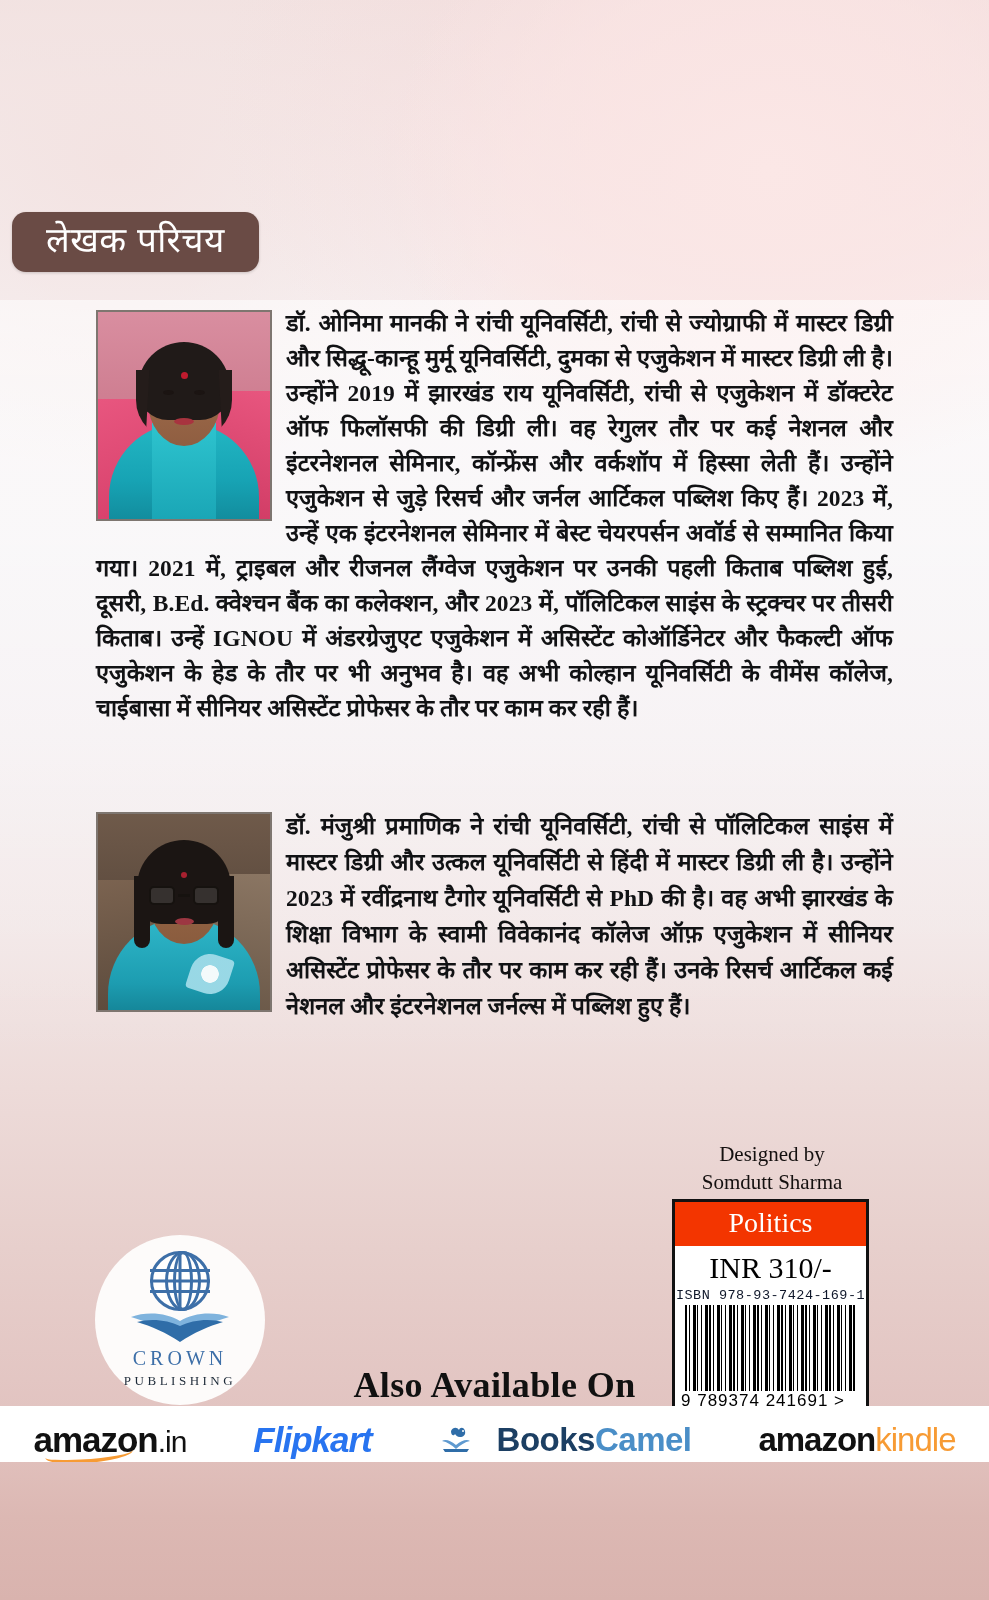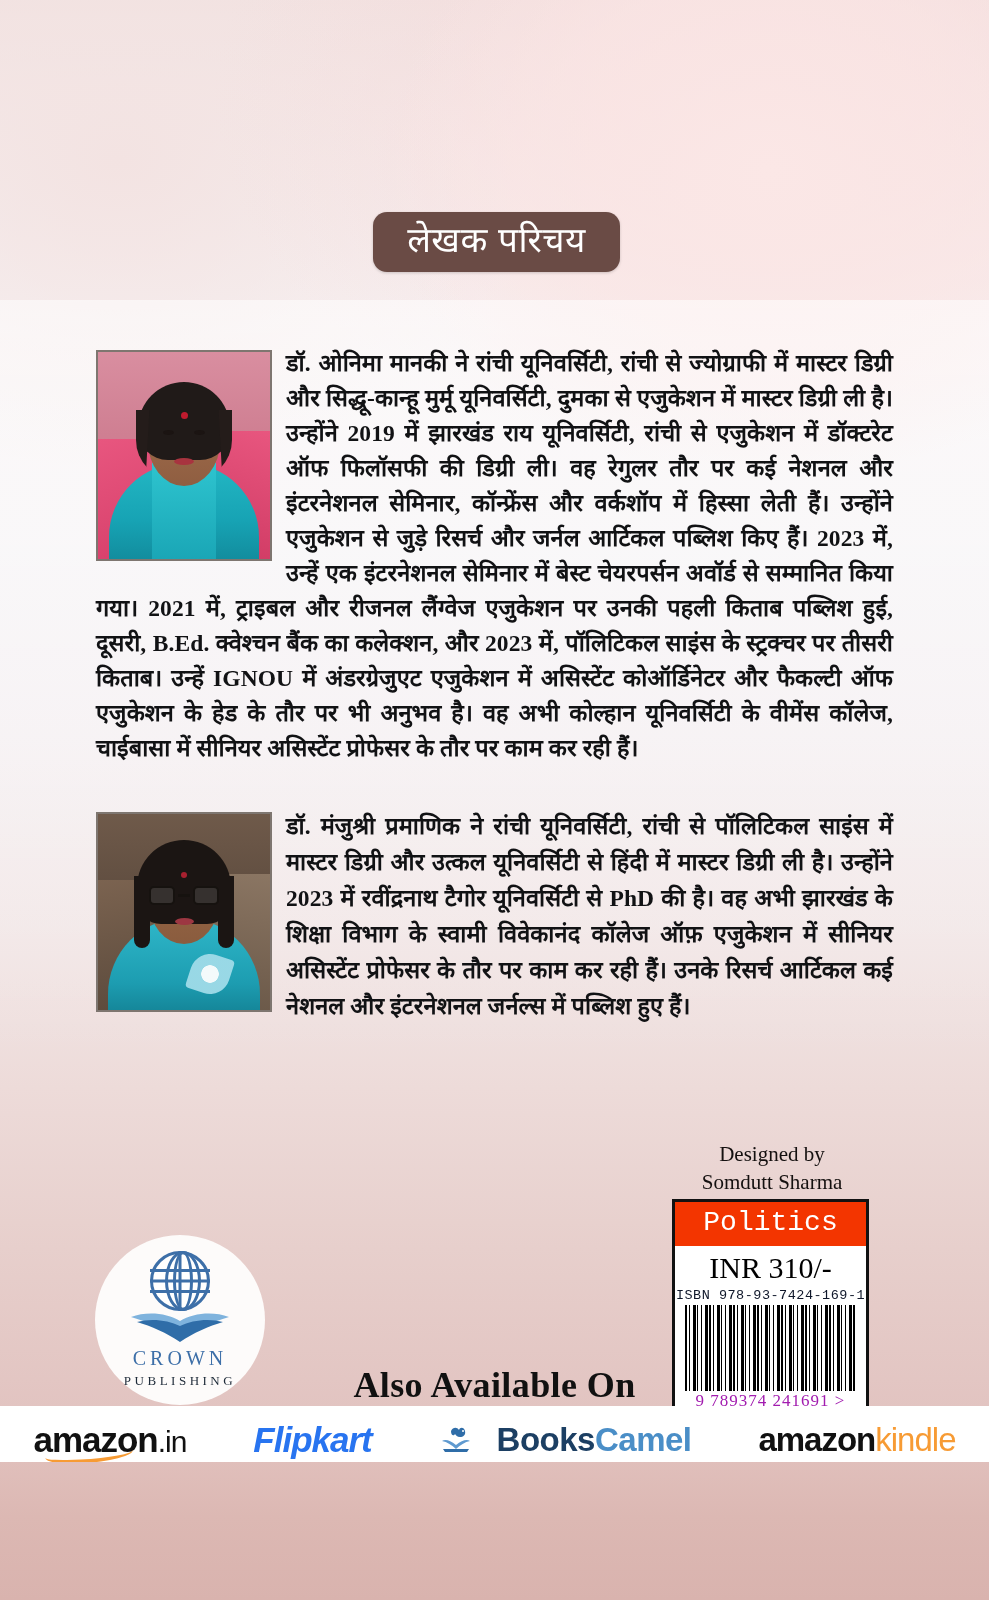--- a/index.html
+++ b/index.html
@@ -43,22 +43,21 @@
     position: absolute;
     left: 0; top: 300px; right: 0; height: 760px;
     background: linear-gradient(180deg, rgba(255,255,255,0.55), rgba(255,255,255,0.25) 60%, rgba(255,255,255,0) 100%);
     pointer-events: none;
   }
 
   
   .heading-wrap {
     position: absolute;
     top: 212px;
-    left: 4px; right: 0;
-    text-align: center;
+    left: 12px; right: 0;
   }
   .heading-badge {
     display: inline-block;
     background: #6a4b45;
     color: #ffffff;
     border-radius: 14px;
     padding: 8px 34px 12px 34px;
     font-size: 35px;
     line-height: 1.15;
     letter-spacing: 0.5px;
@@ -67,21 +66,21 @@
     box-shadow: 0 1px 3px rgba(0,0,0,0.18);
   }
 
   
   .bio {
     position: absolute;
     left: 96px;
     right: 96px;
     color: #111214;
   }
-  .bio-1 { top: 306px; margin-top: 40px; }
+  .bio-1 { top: 306px; }
   .bio-2 { top: 808px; }
 
   .photo {
     float: left;
     width: 176px;
     height: 211px;
     margin: 4px 14px 6px 0;
     border: 2px solid #7e7670;
     box-sizing: border-box;
     overflow: hidden;
@@ -184,21 +183,21 @@
     border: 3px solid #111111;
     box-sizing: border-box;
   }
   .genre-band {
     background: #f33500;
     color: #ffffff;
     text-align: center;
     font-size: 28px;
     line-height: 1.25;
     padding: 3px 0 6px 0;
-    font-family: Liberation Mono, monospace;
+    font-family: Liberation Serif, serif;
   }
   .price {
     text-align: center;
     font-size: 30px;
     line-height: 1.2;
     padding: 4px 0 2px 0;
     color: #000;
     font-family: Liberation Serif, serif;
   }
   .isbn-line {
@@ -212,27 +211,26 @@
   }
   .barcode-bars {
     height: 86px;
     margin: 0 10px;
     background-image: repeating-linear-gradient(90deg,
       #000 0 2px, #fff 2px 4px, #000 4px 5px, #fff 5px 8px,
       #000 8px 11px, #fff 11px 12px, #000 12px 13px, #fff 13px 16px,
       #000 16px 17px, #fff 17px 20px, #000 20px 23px, #fff 23px 24px);
   }
   .barcode-digits {
-    font-family: Liberation Serif, serif;
+    font-family: Liberation Sans, sans-serif;
     font-size: 17px;
     letter-spacing: 1px;
-    text-align: center;
     padding: 0 6px 3px 6px;
     white-space: nowrap;
-    color: #a21caf;
+    color: #000000;
   }
 
   
   .pub-logo {
     position: absolute;
     left: 95px;
     top: 1235px;
     width: 170px;
     height: 170px;
     border-radius: 50%;

